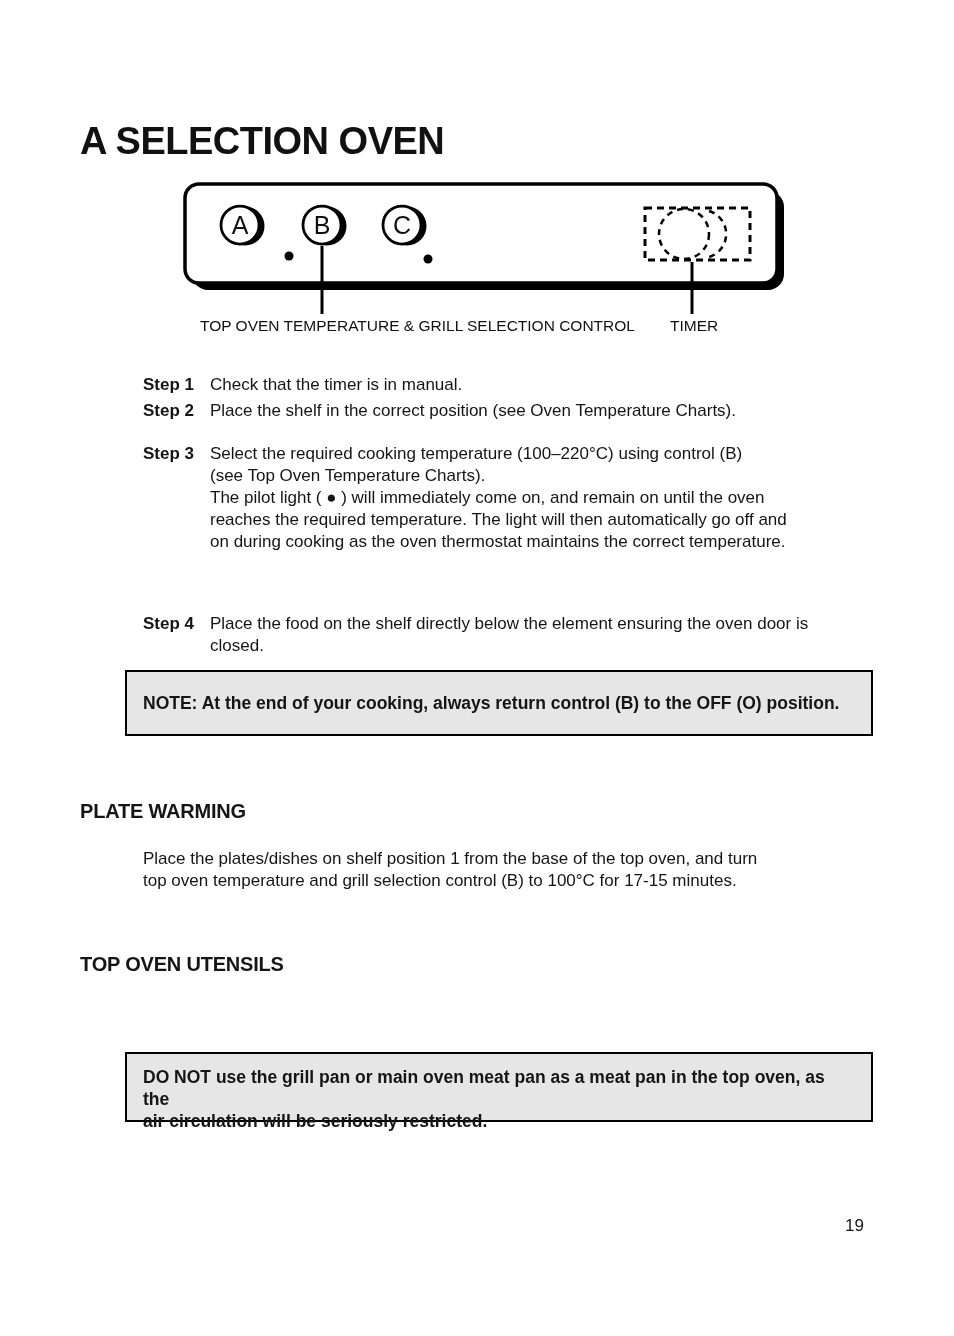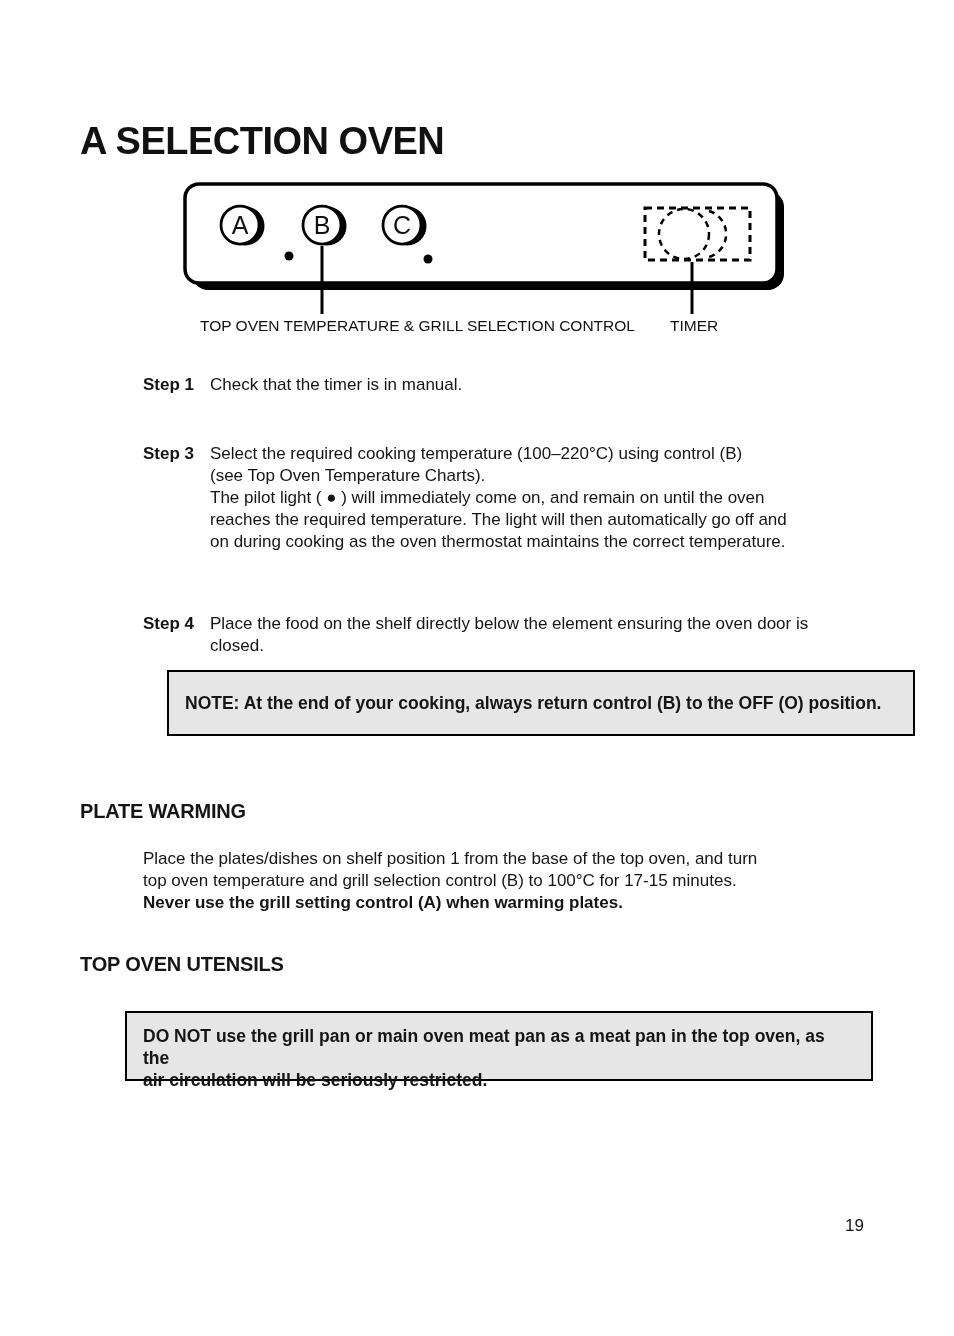--- a/index.html
+++ b/index.html
@@ -13,22 +13,22 @@
   }
   .diagram{position:absolute;left:182px;top:178px;}
   .step{position:absolute;left:143px;display:flex;font-size:17px;line-height:22px;}
   .step-label{width:67px;font-weight:bold;flex-shrink:0;}
   .step-text{white-space:pre-line;width:700px;}
   .grey-box{
     position:absolute;left:125px;width:748px;box-sizing:border-box;
     background:#e6e6e6;border:2px solid #000;
     font-weight:bold;font-size:17.5px;line-height:22px;
   }
-  .note-box{top:670px;height:66px;display:flex;align-items:center;padding:0 16px;margin-left:42px;}
-  .warn-box{top:1011px;height:70px;padding:12px 16px;white-space:pre-line;}
+  .note-box{top:670px;height:66px;display:flex;align-items:center;padding:0 16px;}
+  .warn-box{top:1052px;height:70px;padding:12px 16px;white-space:pre-line;}
   .section-heading{position:absolute;left:80px;font-size:20px;font-weight:bold;letter-spacing:-0.2px;}
   .body-block{position:absolute;left:143px;font-size:17px;line-height:22px;width:700px;}
   .pre{white-space:pre-line;}
   .bold-line{font-weight:bold;}
   .page-number{position:absolute;left:845px;top:1216px;font-size:17px;}
   svg text{font-family:"Liberation Sans",sans-serif;fill:#111;}
 </style>
 </head>
 <body>
 
@@ -76,20 +76,24 @@
     <line x1="510" y1="84" x2="510" y2="136" stroke="#000" stroke-width="3"></line>
 
     <text x="18" y="153" font-size="15.5">TOP OVEN TEMPERATURE &amp; GRILL SELECTION CONTROL</text>
     <text x="488" y="153" font-size="15.5">TIMER</text>
   </svg>
 
   <div class="step" style="top:357px;margin-top:17px;">
     <div class="step-label">Step 1</div>
     <div class="step-text">Check that the timer is in manual.</div>
   </div>
+  <div class="step" style="top:400px;">
+    <div class="step-label">Step 2</div>
+    <div class="step-text">Place the shelf in the correct position (see Oven Temperature Charts).</div>
+  </div>
   <div class="step" style="top:443px;">
     <div class="step-label">Step 3</div>
     <div class="step-text">Select the required cooking temperature (100–220°C) using control (B)
 (see Top Oven Temperature Charts).
 The pilot light ( ● ) will immediately come on, and remain on until the oven
 reaches the required temperature. The light will then automatically go off and
 on during cooking as the oven thermostat maintains the correct temperature.</div>
   </div>
   <div class="step" style="top:573px;margin-top:40px;">
     <div class="step-label">Step 4</div>
@@ -98,21 +102,20 @@
   </div>
 
   <div class="grey-box note-box">
     <span>NOTE: At the end of your cooking, always return control (B) to the OFF (O) position.</span>
   </div>
 
   <div class="section-heading" style="top:800px;">PLATE WARMING</div>
   <div class="body-block" style="top:848px;">
     <div class="pre">Place the plates/dishes on shelf position 1 from the base of the top oven, and turn
 top oven temperature and grill selection control (B) to 100°C for 17-15 minutes.</div>
-    <div class="bold-line">Never use the grill setting control (A) when warming plates.</div>
   </div>
 
   <div class="section-heading" style="top:953px;text-align:right;">TOP OVEN UTENSILS</div>
 
   <div class="grey-box warn-box">DO NOT use the grill pan or main oven meat pan as a meat pan in the top oven, as the
 air circulation will be seriously restricted.</div>
 
   <div class="page-number">19</div>
 
 </div>

